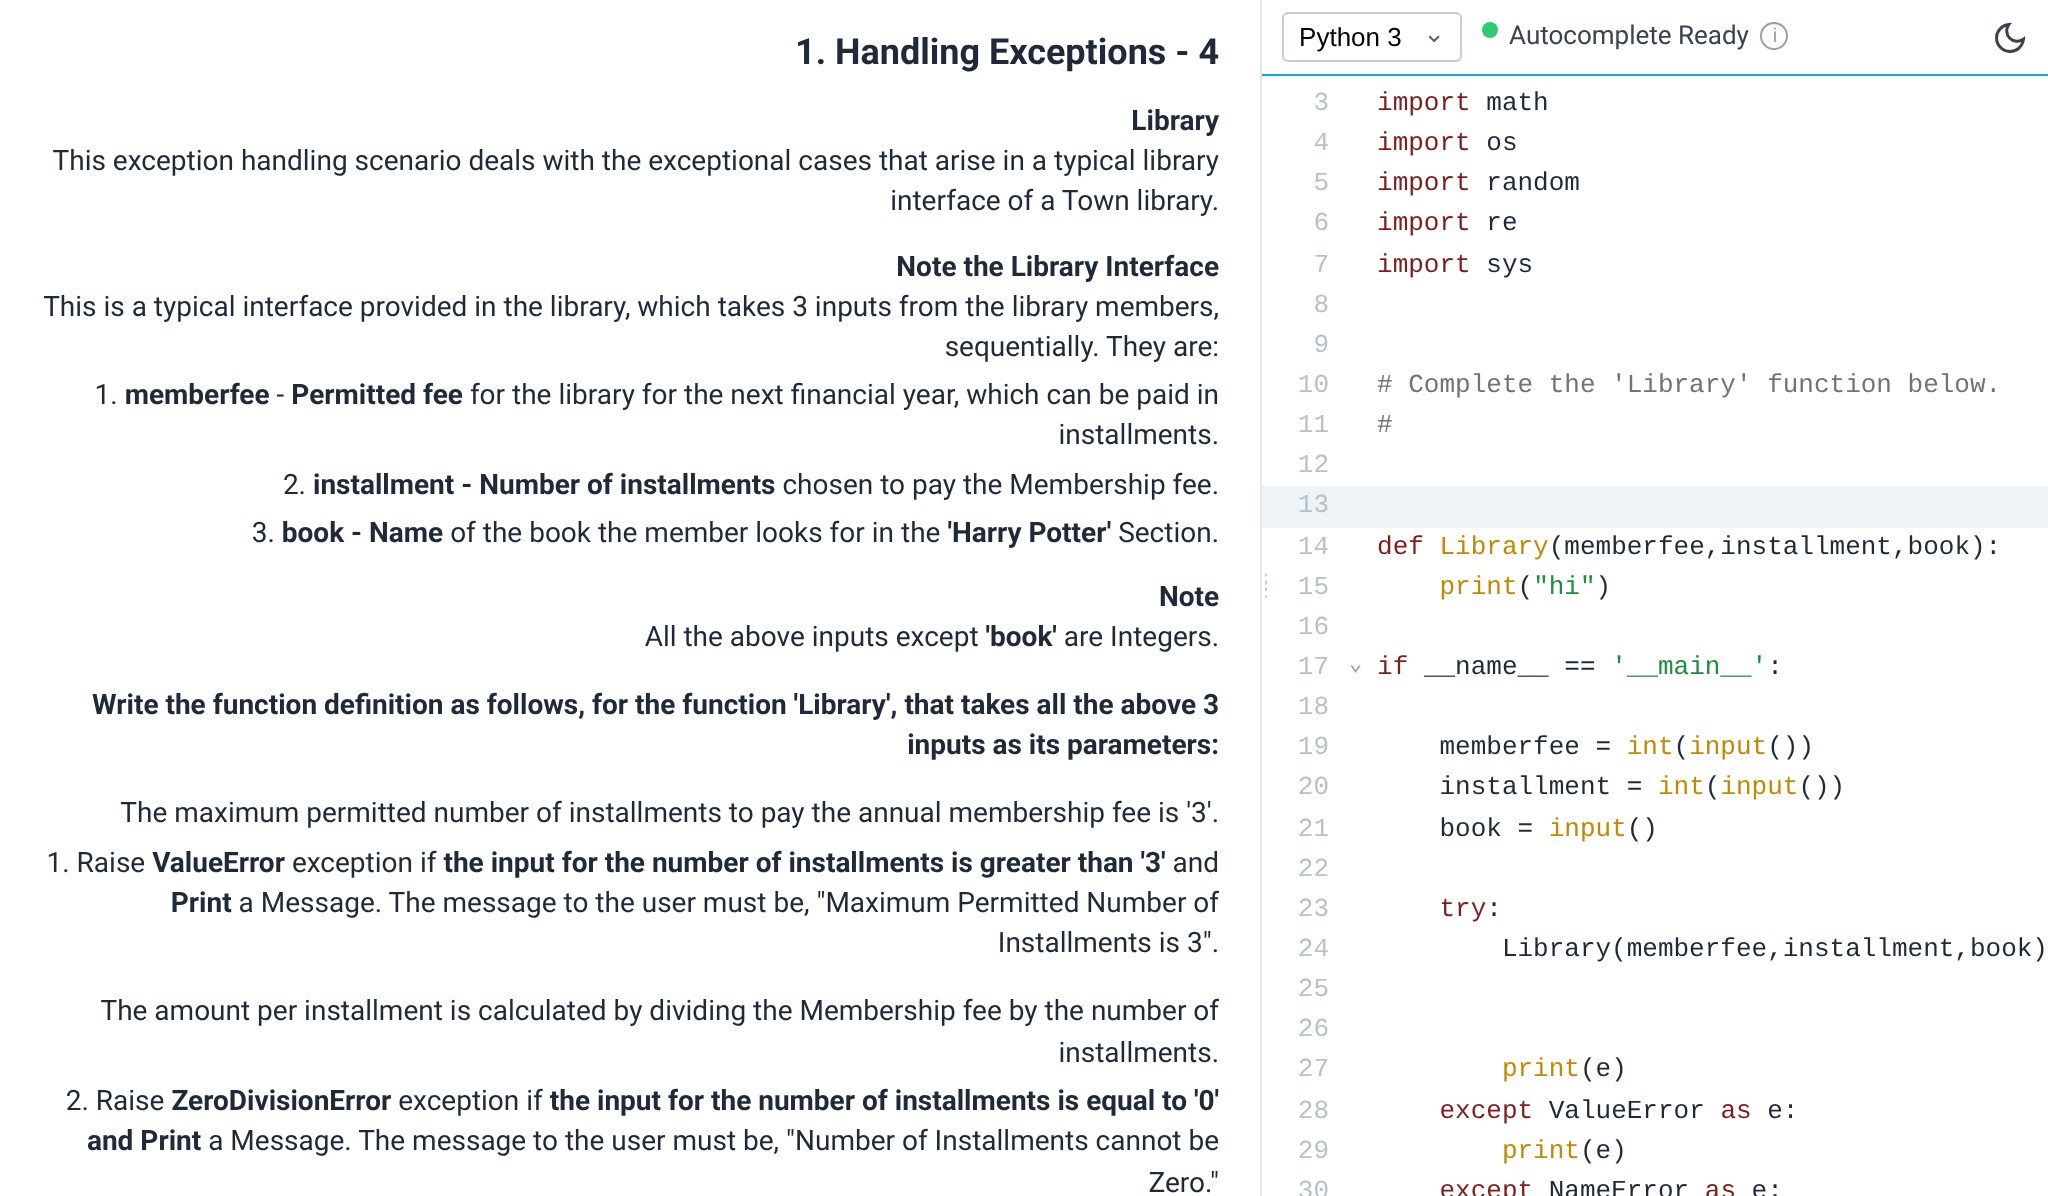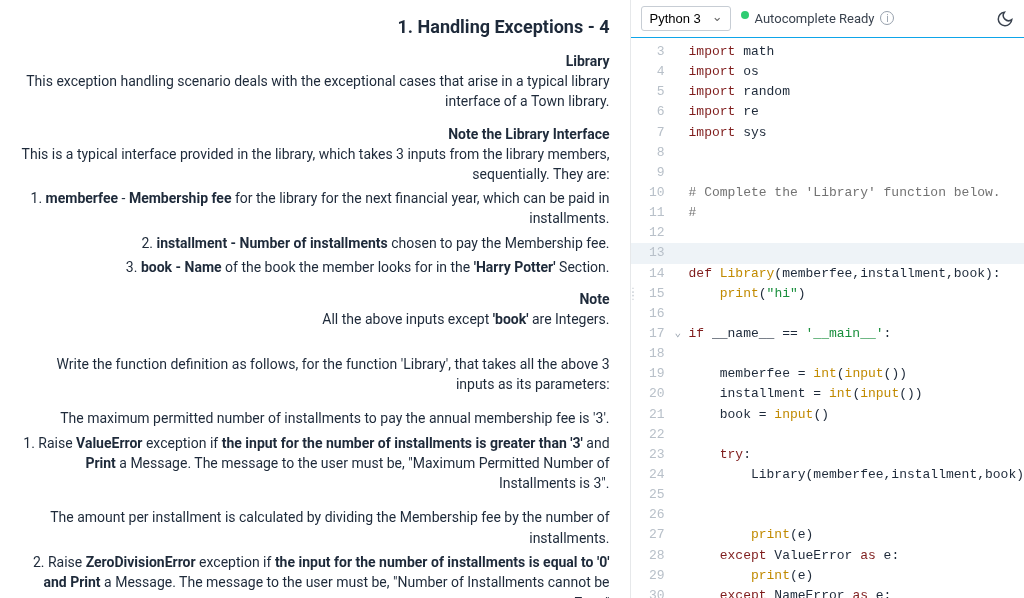--- a/index.html
+++ b/index.html
@@ -99,28 +99,28 @@
 <body>
 
 <div class="left-panel">
   <h1 class="title">1. Handling Exceptions - 4</h1>
 
   <div class="section-head">Library</div>
   <p class="para">This exception handling scenario deals with the exceptional cases that arise in a typical library interface of a Town library.</p>
 
   <div class="section-head">Note the Library Interface</div>
   <p class="para">This is a typical interface provided in the library, which takes 3 inputs from the library members, sequentially. They are:</p>
-  <p class="para"><span>1. </span><b>memberfee</b><span> - </span><b>Membership fee</b><span> for the library for the next financial year, which can be paid in installments.</span></p>
+  <p class="para"><span>1. </span><b>memberfee</b><span> - </span><b>Permitted fee</b><span> for the library for the next financial year, which can be paid in installments.</span></p>
   <p class="para"><span>2. </span><b>installment - Number of installments</b><span> chosen to pay the Membership fee.</span></p>
   <p class="para"><span>3. </span><b>book - Name</b><span> of the book the member looks for in the </span><b>'Harry Potter'</b><span> Section.</span></p>
 
   <div class="section-head">Note</div>
   <p class="para"><span>All the above inputs except </span><b>'book'</b><span> are Integers.</span></p>
 
-  <p class="para" style="font-weight:400;margin-top:24px">Write the function definition as follows, for the function 'Library', that takes all the above 3 inputs as its parameters:</p>
+  <p class="para" style="font-weight:700;margin-top:13px">Write the function definition as follows, for the function 'Library', that takes all the above 3 inputs as its parameters:</p>
 
   <p class="para" style="margin-top:14px">The maximum permitted number of installments to pay the annual membership fee is '3'.</p>
   <p class="para"><span>1. Raise </span><b>ValueError</b><span> exception if </span><b>the input for the number of installments is greater than '3'</b><span> and </span><b>Print</b><span> a Message. The message to the user must be, "Maximum Permitted Number of Installments is 3".</span></p>
 
   <p class="para" style="margin-top:14px">The amount per installment is calculated by dividing the Membership fee by the number of installments.</p>
   <p class="para"><span>2. Raise </span><b>ZeroDivisionError</b><span> exception if </span><b>the input for the number of installments is equal to '0' and Print</b><span> a Message. The message to the user must be, "Number of Installments cannot be Zero."</span></p>
 
 </div>
 
 <div class="drag-dots">⋮<br>⋮</div>

